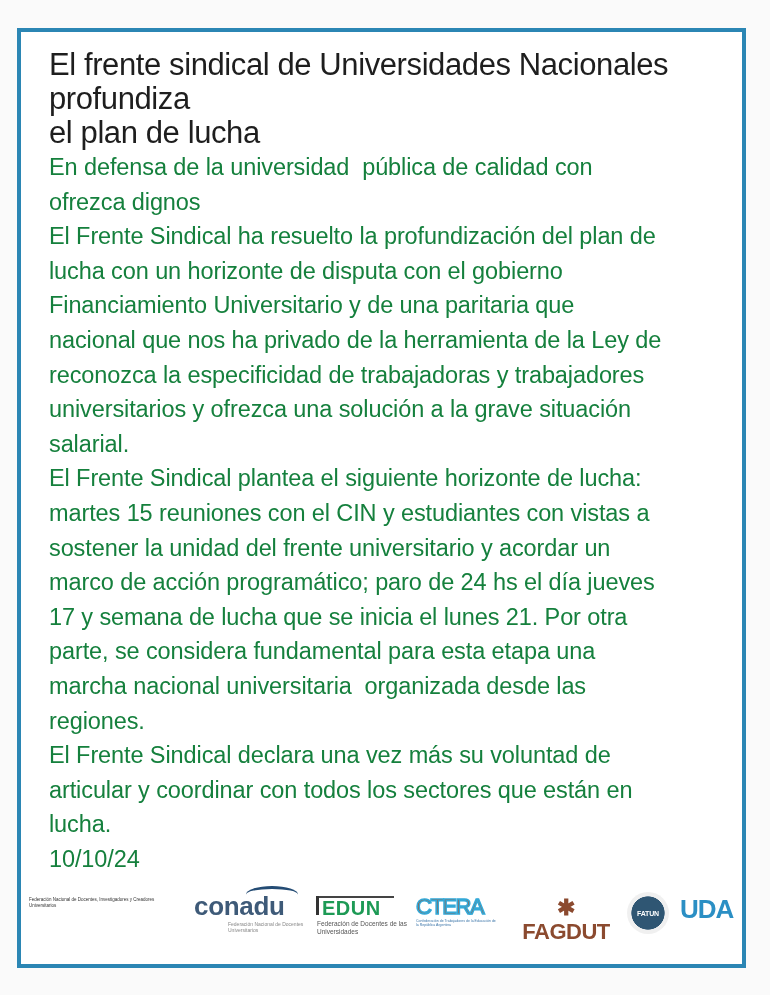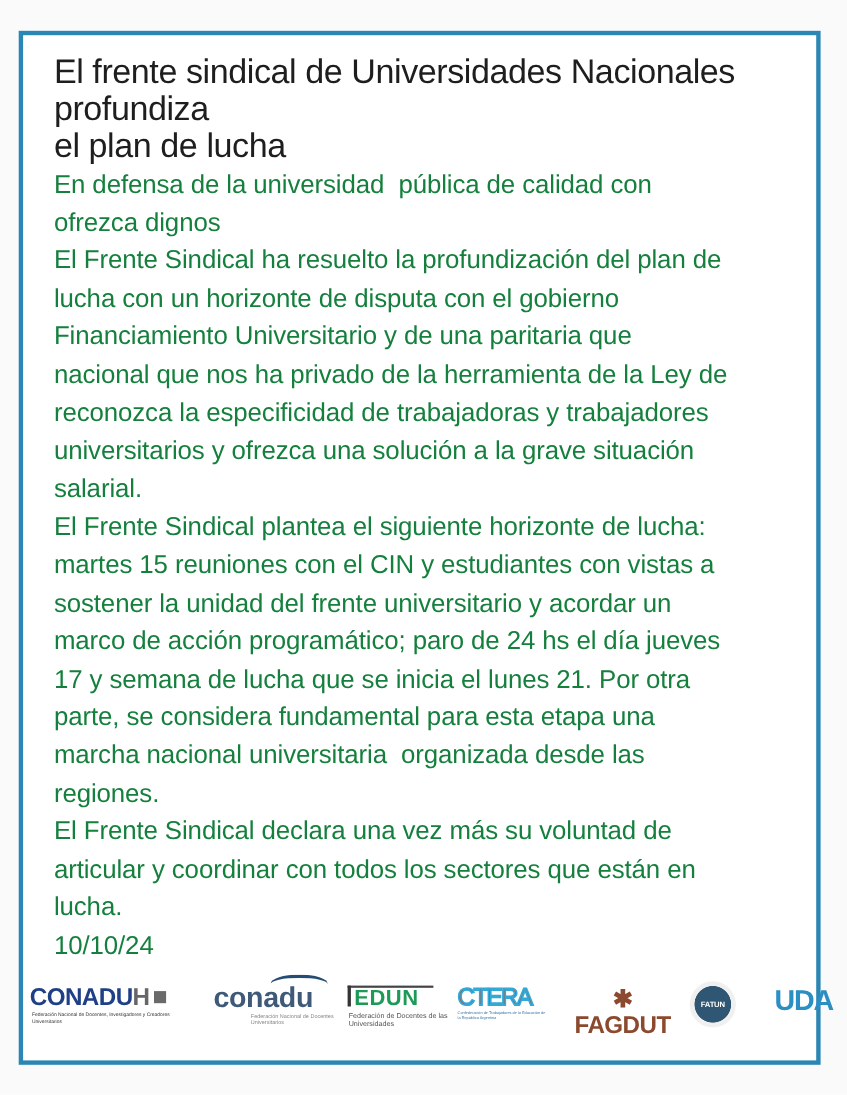--- a/index.html
+++ b/index.html
@@ -229,21 +229,20 @@
     top: 12px;
     width: 60px;
   }
   .uda .word {
     font-family: "Liberation Sans", sans-serif;
     font-weight: 900;
     font-size: 26px;
     color: #2b8fc4;
     letter-spacing: -1px;
     line-height: 26px;
-    margin-left: 24px;
   }
 </style>
 </head>
 <body>
 
 <div class="card">
   <h1 class="title">
     <span class="line" style="display:block">El frente sindical de Universidades Nacionales profundiza</span>
     <span class="line" style="display:block">el plan de lucha</span>
   </h1>
@@ -267,23 +266,20 @@
     <span class="line">marcha nacional universitaria  organizada desde las</span>
     <span class="line">regiones.</span>
     <span class="line">El Frente Sindical declara una vez más su voluntad de</span>
     <span class="line">articular y coordinar con todos los sectores que están en</span>
     <span class="line">lucha.</span>
     <span class="line">10/10/24</span>
   </div>
 
   <div class="logos">
     <div class="logo conaduh">
-      <div>
-        <span class="word"><span>CONADU</span><span class="h">H</span></span><span class="sq"></span>
-      </div>
       <div class="sub">Federación Nacional de Docentes, Investigadores y Creadores Universitarios</div>
     </div>
 
     <div class="logo conadu">
       <div class="arc"></div>
       <div class="word">conadu</div>
       <div class="sub">Federación Nacional de Docentes Universitarios</div>
     </div>
 
     <div class="logo fedun">

